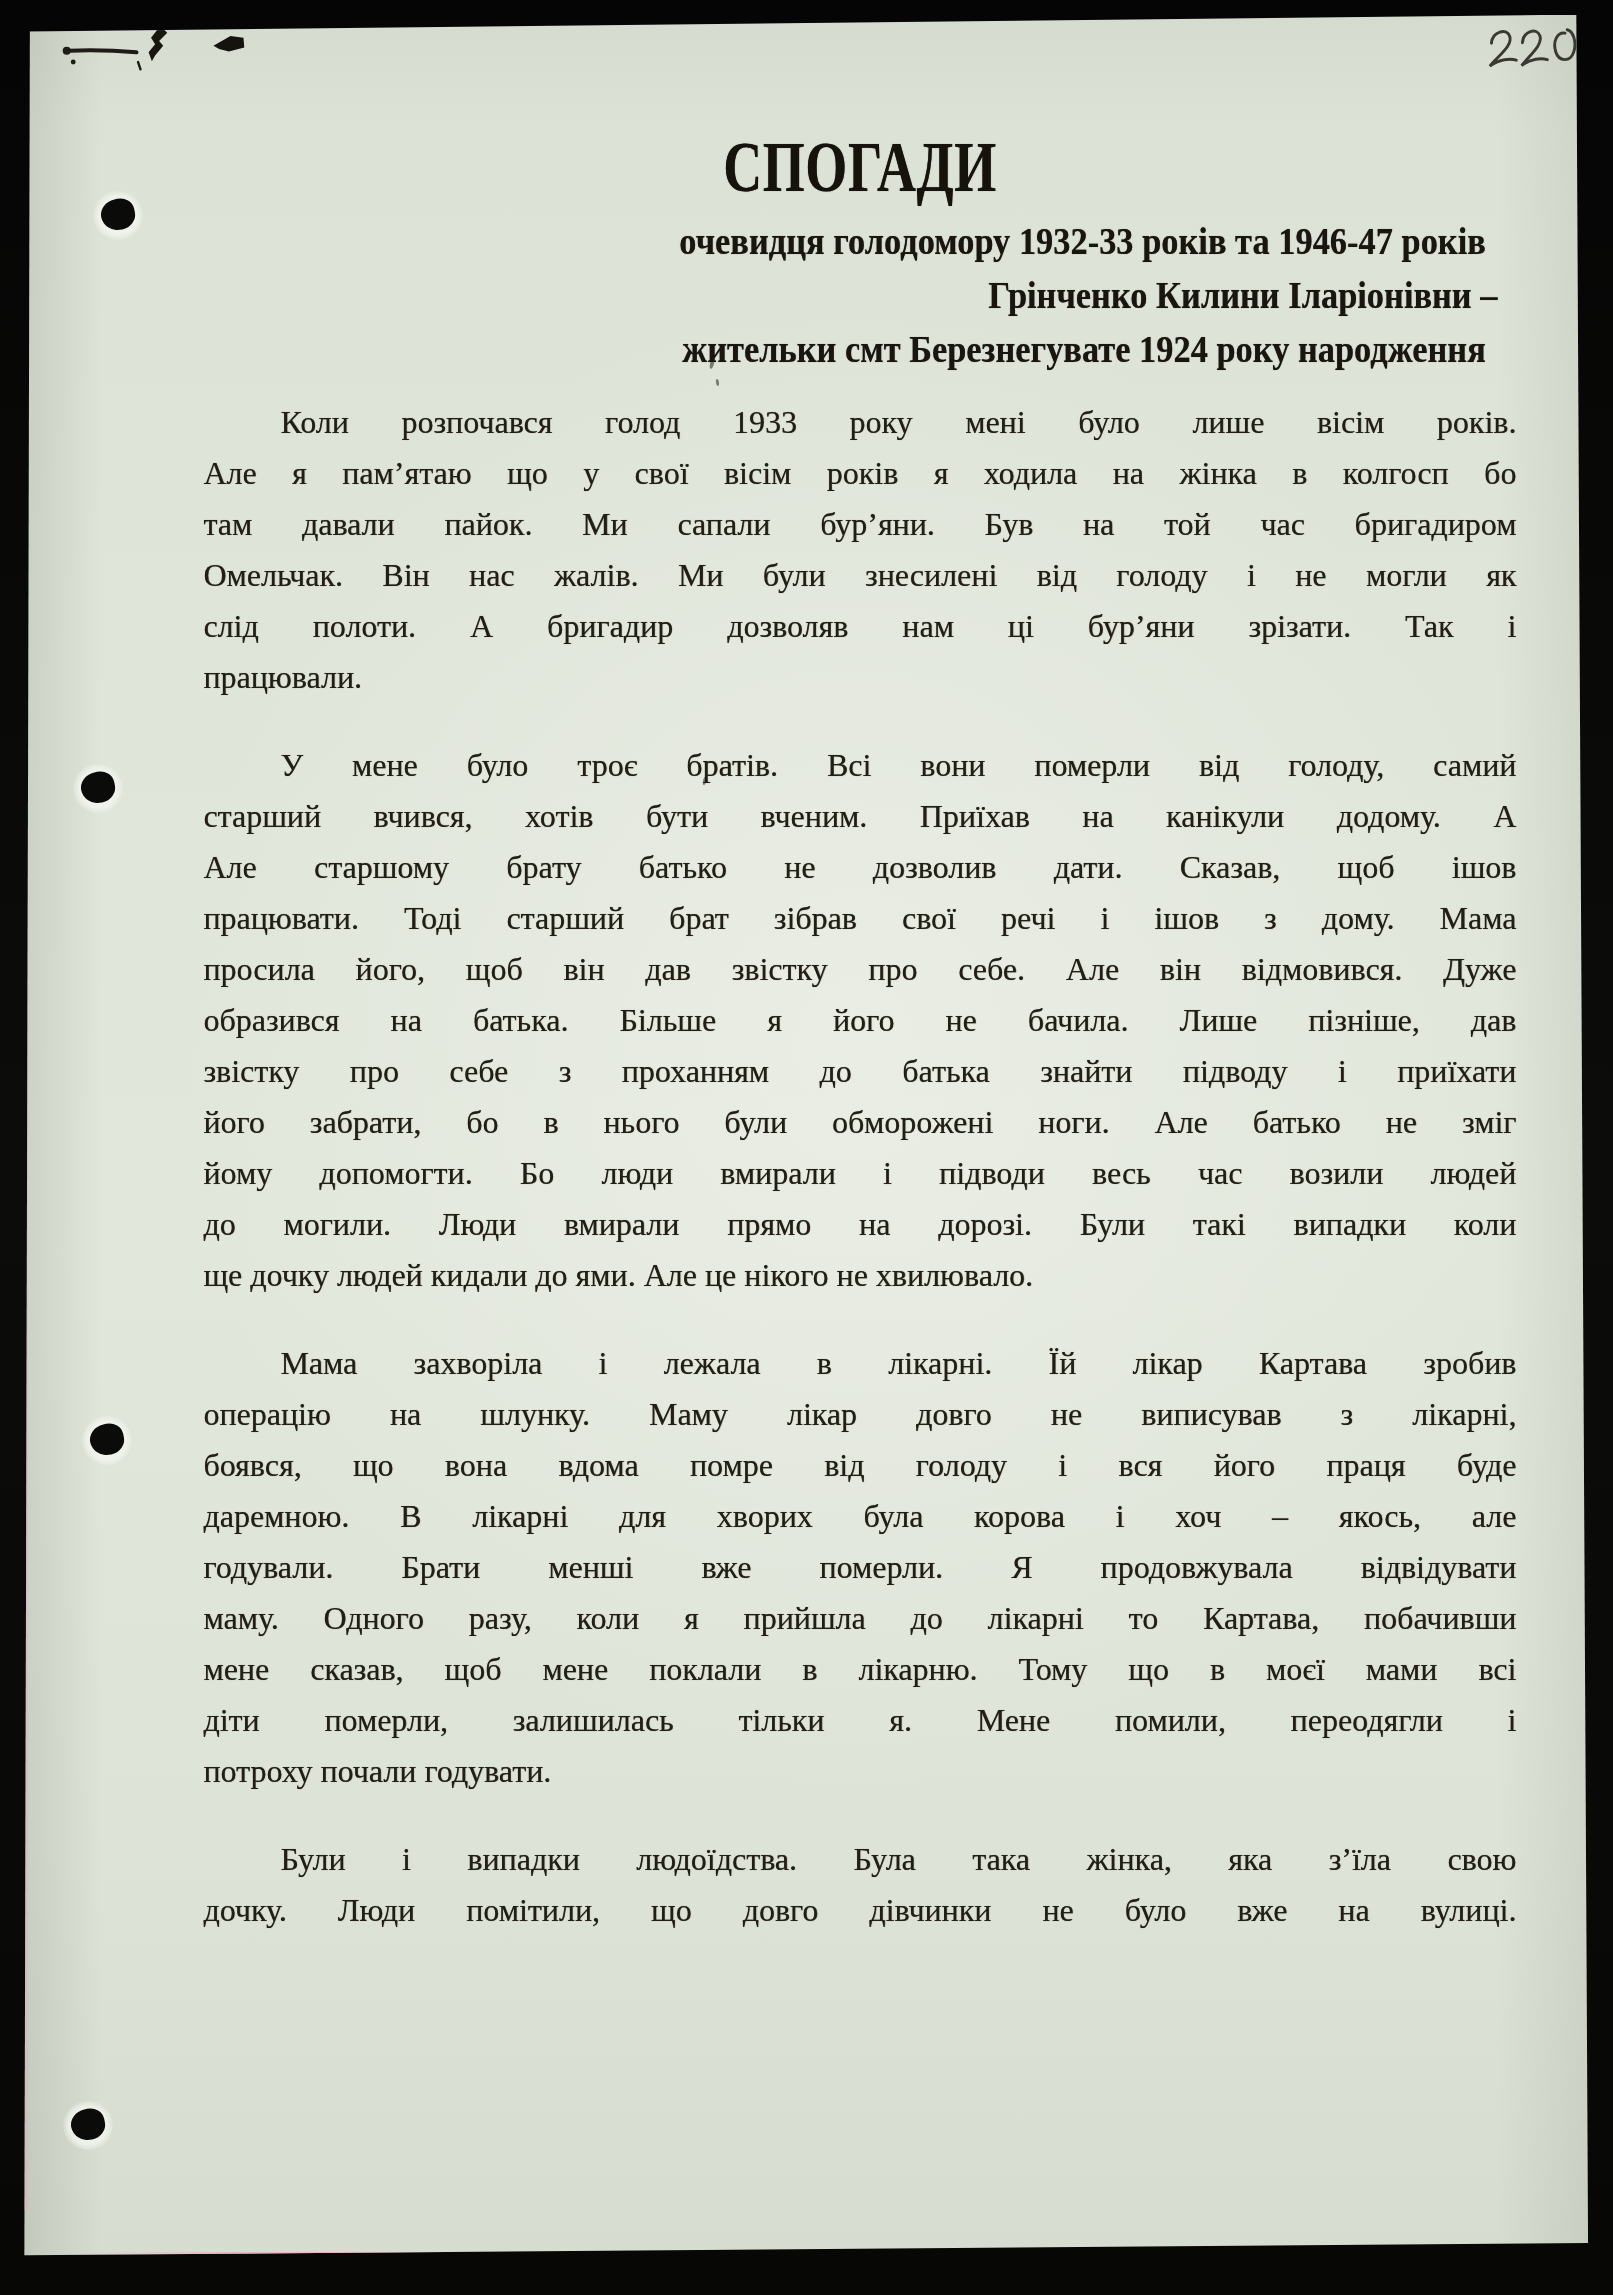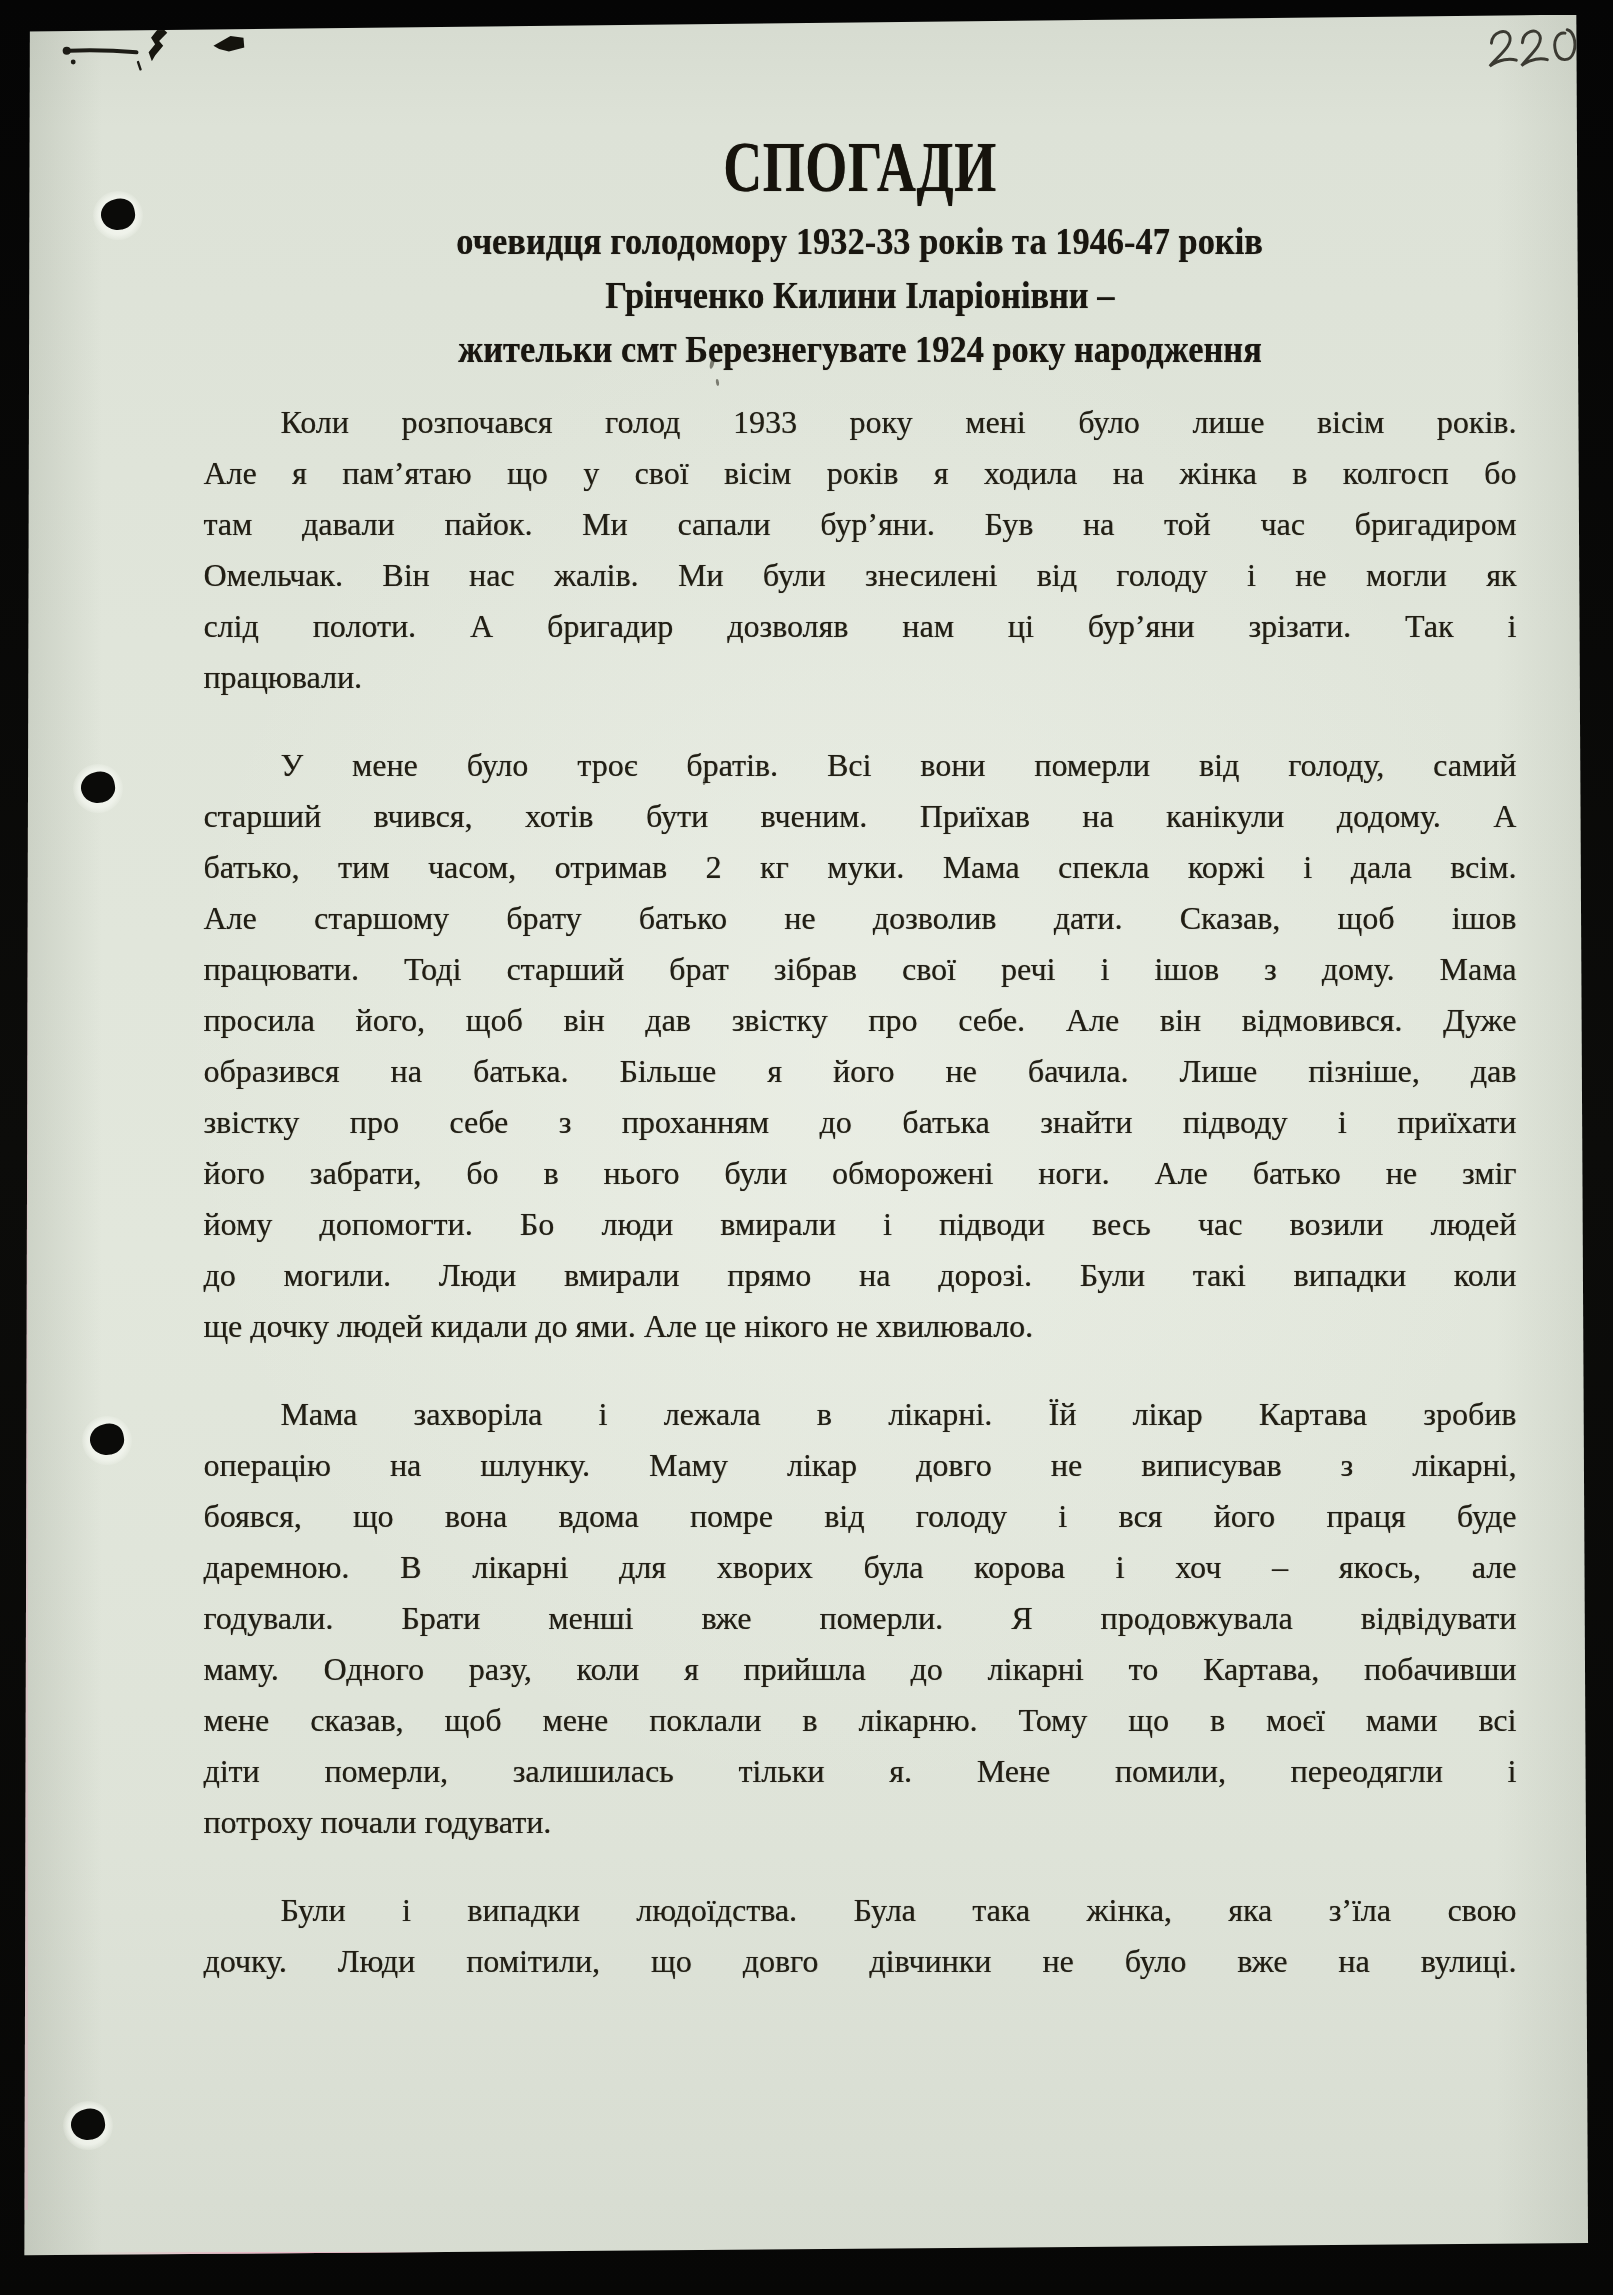--- a/index.html
+++ b/index.html
@@ -76,21 +76,21 @@
   h1.doc-title {
     position: absolute; top: 112px; left: 0; width: 100%;
     margin: 0; text-align: center;
     font-size: 71px; font-weight: bold; color: #16130c;
     letter-spacing: 0.8px;
     text-shadow: 0 0 0.8px rgba(20,17,8,.8);
   }
   h1.doc-title .cond { display: inline-block; transform: scaleX(.76); }
   .subtitles {
     position: absolute; top: 200px; left: 0; width: 100%;
-    text-align: center;
+    text-align: right;
     font-size: 37px; font-weight: bold; line-height: 54px; color: #191610;
     text-shadow: 0 0 0.8px rgba(20,17,8,.7);
   }
   .subtitles .sub-line { white-space: nowrap; }
   .subtitles .cond { display: inline-block; transform: scaleX(.93); }
 
   .doc-body {
     position: absolute; top: 382px; left: 0; width: 100%;
     font-size: 32px; line-height: 51px;
     text-shadow: 0.3px 0.3px 0.7px rgba(25,22,12,.65);
@@ -159,21 +159,20 @@
             <div class="line indent">Коли розпочався голод 1933 року мені було лише вісім років.</div>
             <div class="line">Але я пам’ятаю що у свої вісім років я ходила на жінка в колгосп бо</div>
             <div class="line">там давали пайок. Ми сапали бур’яни. Був на той час бригадиром</div>
             <div class="line">Омельчак. Він нас жалів. Ми були знесилені від голоду і не могли як</div>
             <div class="line">слід полоти. А бригадир дозволяв нам ці бур’яни зрізати. Так і</div>
             <div class="line last">працювали.</div>
           </div>
           <div class="para">
             <div class="line indent">У мене було троє братів. Всі вони померли від голоду, самий</div>
             <div class="line">старший вчився, хотів бути вченим. Приїхав на канікули додому. А</div>
-            <div class="line">батько, тим часом, отримав 2 кг муки. Мама спекла коржі і дала всім.</div>
             <div class="line">Але старшому брату батько не дозволив дати. Сказав, щоб ішов</div>
             <div class="line">працювати. Тоді старший брат зібрав свої речі і ішов з дому. Мама</div>
             <div class="line">просила його, щоб він дав звістку про себе. Але він відмовився. Дуже</div>
             <div class="line">образився на батька. Більше я його не бачила. Лише пізніше, дав</div>
             <div class="line">звістку про себе з проханням до батька знайти підводу і приїхати</div>
             <div class="line">його забрати, бо в нього були обморожені ноги. Але батько не зміг</div>
             <div class="line">йому допомогти. Бо люди вмирали і підводи весь час возили людей</div>
             <div class="line">до могили. Люди вмирали прямо на дорозі. Були такі випадки коли</div>
             <div class="line last">ще дочку людей кидали до ями. Але це нікого не хвилювало.</div>
           </div>

